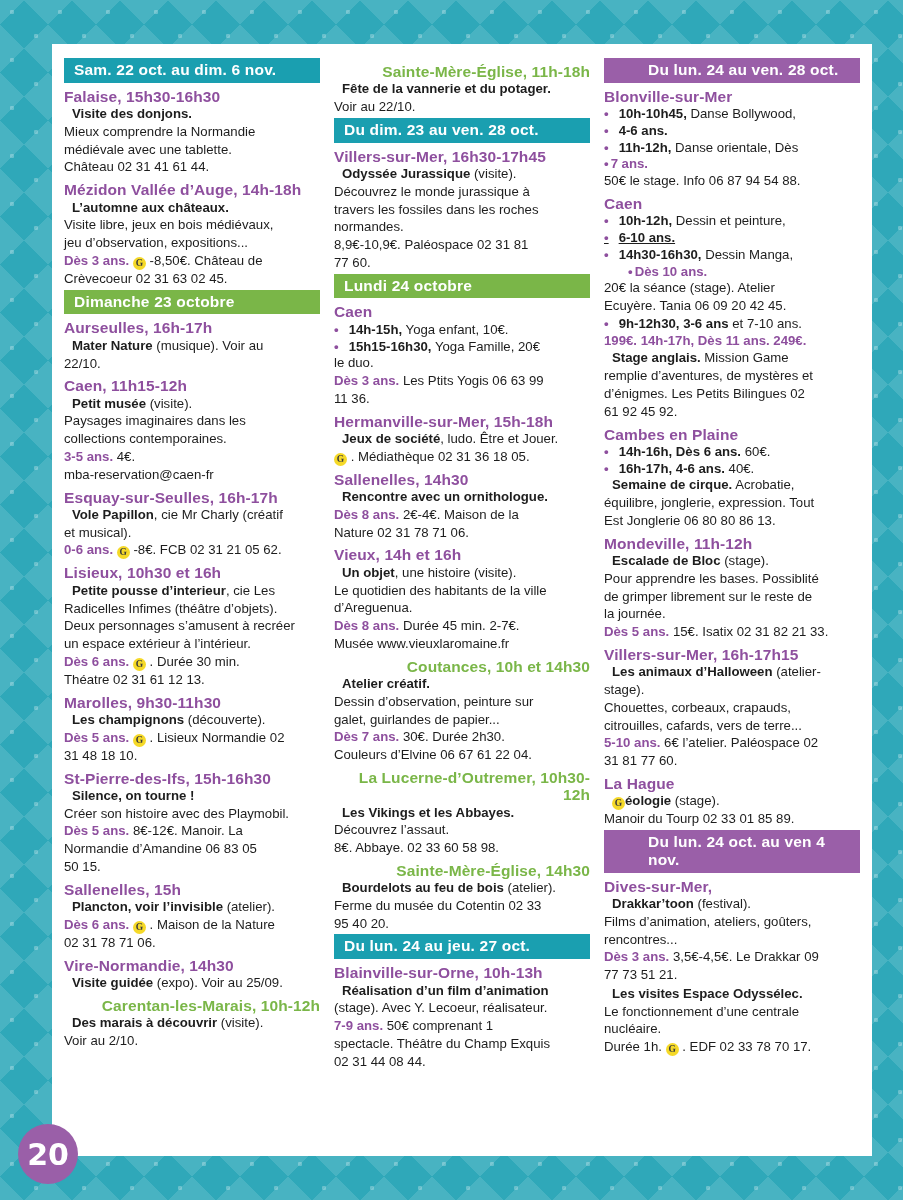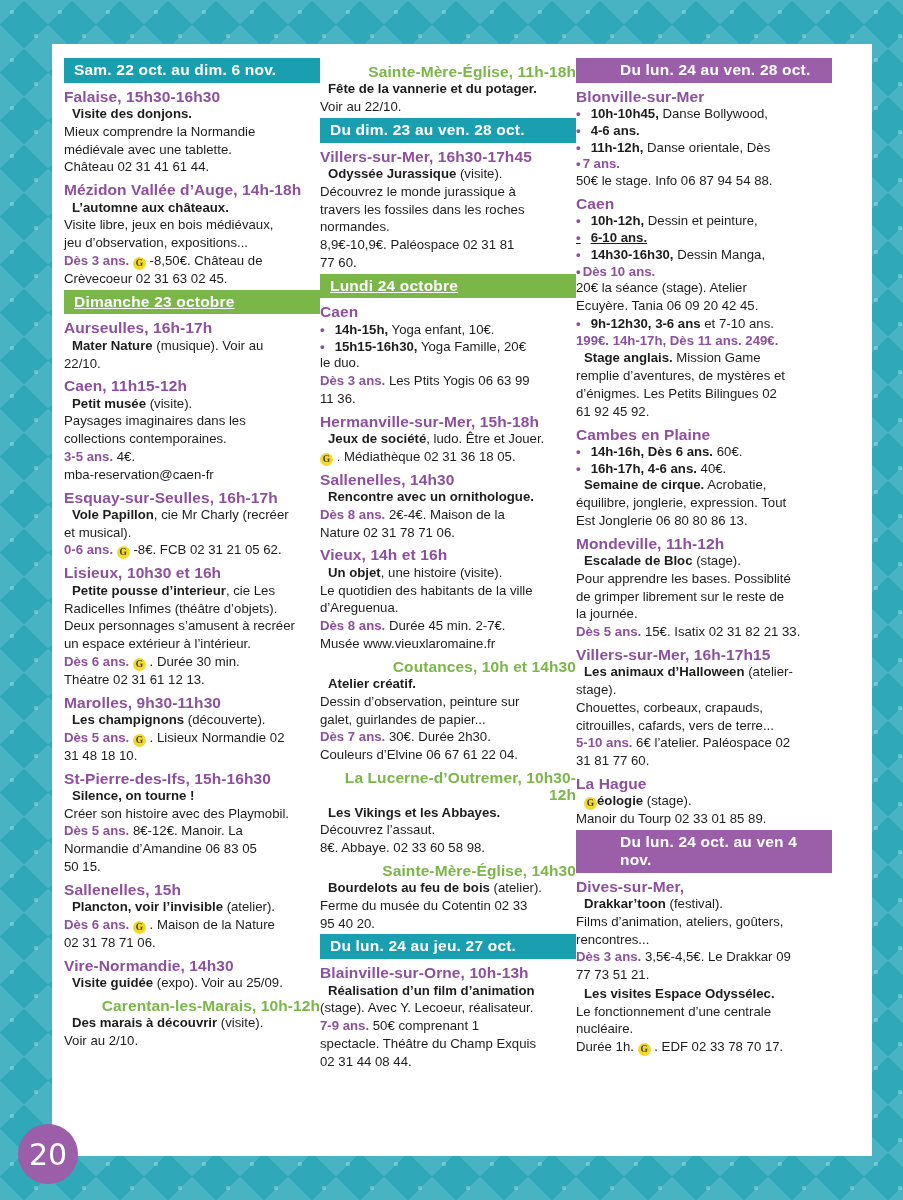--- a/index.html
+++ b/index.html
@@ -25,36 +25,37 @@
     position:absolute;
     left:52px;top:44px;
     width:820px;height:1112px;
     background:#ffffff;
   }
   .cols{
     position:absolute;
     left:12px;top:14px;
     width:796px;height:1080px;
     display:flex;
+    gap:14px;
   }
   .col{width:256px;}
 
   
   .hdr{
     display:block;
     color:#ffffff;
     font-weight:bold;
     font-size:15.5px;
     letter-spacing:.2px;
     padding:3px 8px 4px 10px;
     margin:0 0 4px 0;
     line-height:1.15;
   }
   .hdr.teal{background:#1a9fb0;}
-  .hdr.green{background:#7ab648;text-decoration:underline;}
+  .hdr.green{background:#7ab648;}
   .hdr.purple{background:#9a5fa8;padding-left:44px;}
 
   .place{
     font-weight:bold;
     font-size:15.5px;
     line-height:1.12;
     margin:5px 0 1px;
     letter-spacing:.1px;
   }
   .place.purple{color:#8e4f9e;}
@@ -89,21 +90,21 @@
 
   
   .pagenum{
     position:absolute;
     left:18px;bottom:16px;
     width:60px;height:60px;
     border-radius:50%;
     background:#9a5fa8;
     color:#ffffff;
     font-size:30px;
-    font-weight:normal;
+    font-weight:bold;
     display:flex;align-items:center;justify-content:center;
     font-family:"DejaVu Sans", sans-serif;
   }
 </style>
 <style>li[data-no-bullet="true"]:before{content:"";margin:0;}</style></head>
 <body>
 
 <div class="bg-pattern"></div>
 
 <div class="page">
@@ -134,21 +135,21 @@
         <div class="blk">
           <div class="place purple">Caen, 11h15-12h</div>
           <div class="txt"><span class="b">Petit musée</span><span> (visite).</span></div>
           <div class="txt"><span>Paysages imaginaires dans les</span></div>
           <div class="txt"><span>collections contemporaines.</span></div>
           <div class="txt"><span class="age">3-5 ans.</span><span> 4€.</span></div>
           <div class="txt"><span>mba-reservation@caen-fr</span></div>
         </div>
         <div class="blk">
           <div class="place purple">Esquay-sur-Seulles, 16h-17h</div>
-          <div class="txt"><span class="b">Vole Papillon</span><span>, cie Mr Charly (recréer</span></div>
+          <div class="txt"><span class="b">Vole Papillon</span><span>, cie Mr Charly (créatif</span></div>
           <div class="txt"><span>et musical).</span></div>
           <div class="txt"><span class="age">0-6 ans.</span><span> <span class="gicon">G</span> -8€. FCB 02 31 21 05 62.</span></div>
         </div>
         <div class="blk">
           <div class="place purple">Lisieux, 10h30 et 16h</div>
           <div class="txt"><span class="b">Petite pousse d’interieur</span><span>, cie Les</span></div>
           <div class="txt"><span>Radicelles Infimes (théâtre d’objets).</span></div>
           <div class="txt"><span>Deux personnages s’amusent à recréer</span></div>
           <div class="txt"><span>un espace extérieur à l’intérieur.</span></div>
           <div class="txt"><span class="age">Dès 6 ans.</span><span> <span class="gicon">G</span> . Durée 30 min.</span></div>
@@ -271,21 +272,21 @@
             <li class="noBullet" data-no-bullet="true" style="list-style: none; text-indent: 0px;"><span class="age">7 ans.</span></li>
           </ul>
           <div class="txt"><span>50€ le stage. Info 06 87 94 54 88.</span></div>
         </div>
         <div class="blk">
           <div class="place purple">Caen</div>
           <ul class="items">
             <li><span class="b">10h-12h,</span><span> Dessin et peinture,</span></li>
             <li class="noBullet" data-no-bullet="true" style="list-style: none; text-indent: 0px; text-decoration: underline;"><span class="b">6-10 ans.</span></li>
             <li><span class="b">14h30-16h30,</span><span> Dessin Manga,</span></li>
-            <li class="noBullet" data-no-bullet="true" style="list-style: none; text-indent: 0px;"><span class="age">Dès 10 ans.</span></li>
+            <li class="noBullet" data-no-bullet="true" style="list-style: none; text-indent: 0px; margin-left: 24px;"><span class="age">Dès 10 ans.</span></li>
           </ul>
           <div class="txt"><span>20€ la séance (stage). Atelier</span></div>
           <div class="txt"><span>Ecuyère. Tania 06 09 20 42 45.</span></div>
           <ul class="items">
             <li><span class="b">9h-12h30, 3-6 ans</span><span> et 7-10 ans.</span></li>
           </ul>
           <div class="txt"><span class="age">199€. 14h-17h, Dès 11 ans. 249€.</span></div>
           <div class="txt"><span class="b">Stage anglais.</span><span> Mission Game</span></div>
           <div class="txt"><span>remplie d’aventures, de mystères et</span></div>
           <div class="txt"><span>d’énigmes. Les Petits Bilingues 02</span></div>

